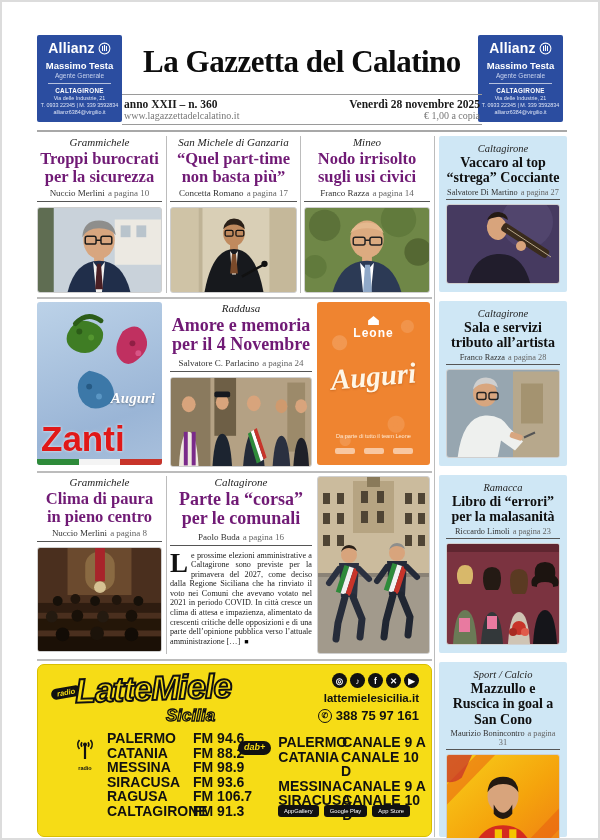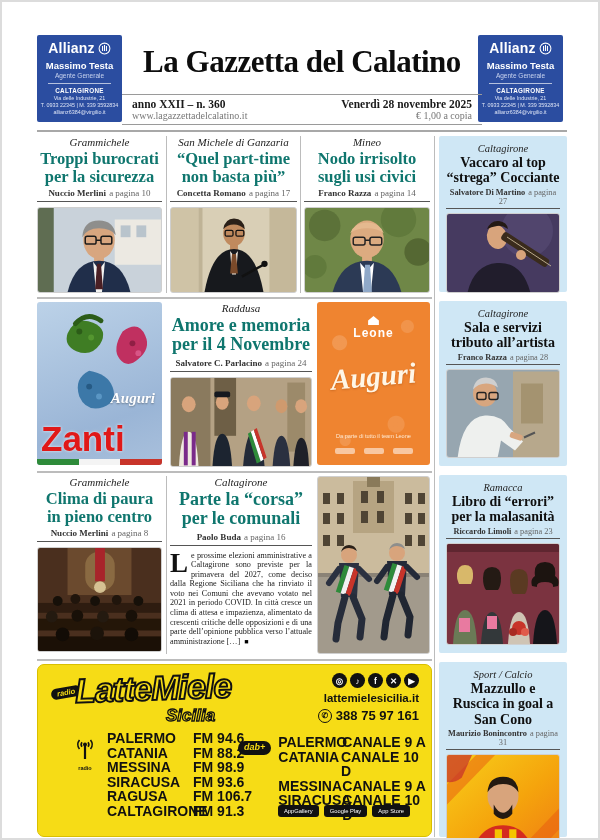--- a/index.html
+++ b/index.html
@@ -16,37 +16,37 @@
   .al-logo { width:13px; height:13px; }
   .al-agent { font-size:9.5px; font-weight:bold; margin-top:4px; }
   .al-role { font-size:6.5px; color:#c9d4ef; margin-top:1px; }
   .al-div { height:1px; background:rgba(255,255,255,.65); margin:4px 8px 3px; }
   .al-city { font-size:6.3px; font-weight:bold; letter-spacing:.3px; }
   .al-small { font-size:5.4px; color:#dde4f5; margin-top:1px; }
   .masthead { position:absolute; top:42px; left:120px; width:360px; text-align:center;
               font-size:31px; font-weight:bold; letter-spacing:-.5px; color:#0d0d0d; }
   .datebar { position:absolute; top:92px; left:120px; width:360px; height:31px;
              border-top:1.5px solid #9a9a9a; border-bottom:1.5px solid #9a9a9a;
-             display:flex; justify-content:space-between; align-items:center; padding:1px 10px; }
+             display:flex; justify-content:space-between; align-items:center; padding:1px 2px; }
   .db-issue { font-size:11.5px; font-weight:bold; color:#1a1a1a; }
   .db-site  { font-size:10px; color:#777; }
   .db-right { text-align:right; }
   .db-date  { font-size:11.5px; font-weight:bold; color:#1a1a1a; }
   .db-price { font-size:10px; color:#777; }
 
   
   .hrule { position:absolute; height:1.5px; background:#a8a8a8; }
   .vdiv  { position:absolute; width:1px; background:#bcbcbc; }
 
   
   .card { position:absolute; text-align:center; }
   .kicker { font-style:italic; font-size:11px; color:#222; }
-  .headline { font-size:16.5px; line-height:1.07; font-weight:bold; color:#0f766e; margin:2px 0 3px; }
+  .headline { font-size:16.5px; line-height:1.07; font-weight:bold; color:#701a75; margin:2px 0 3px; }
   .byline { font-size:9px; color:#333; border-bottom:1.2px solid #555; padding-bottom:3px; margin-bottom:5px; }
-  .author { font-weight:bold; margin-right:3px; }
+  .author { font-weight:normal; margin-right:3px; }
   .pageref { color:#666;margin-top:32px; }
   .photo { width:100%; overflow:hidden; border:1px solid #cfcfcf; border-radius:3px; background:#ddd; }
   .photo svg { display:block; width:100%; height:100%; }
   .headline-lg { font-size:18px; }
 
   
   .body { text-align:justify; font-size:8.2px; line-height:1.17; color:#222; height:108px; overflow:hidden; }
   .dropcap { float:left; font-size:27px; line-height:22px; font-weight:bold; padding:1px 3px 0 0; color:#111; }
   .endmark { margin-left:4px; font-size:7px; color:#000; }
 

